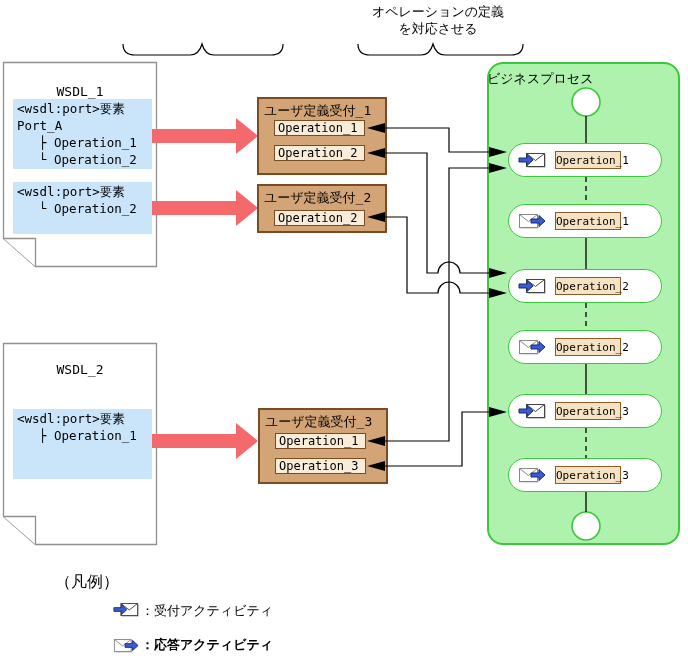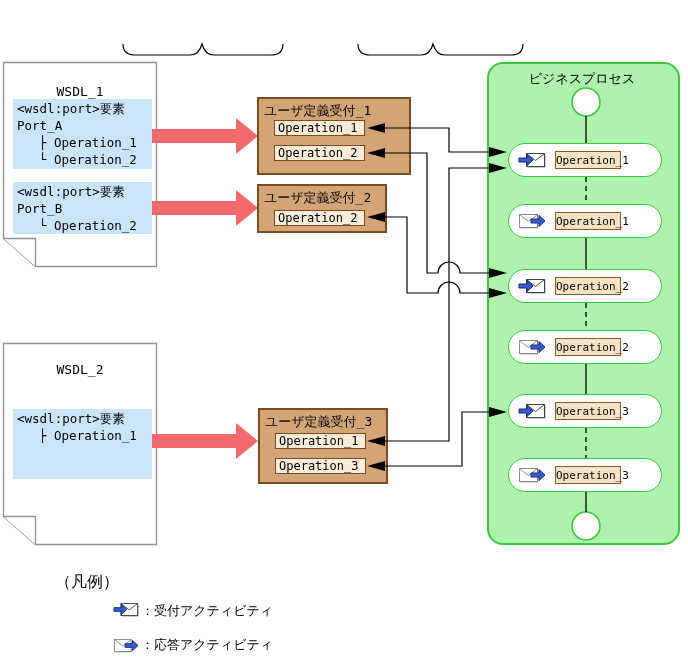--- a/index.html
+++ b/index.html
@@ -17,21 +17,21 @@
   
   .reception{position:absolute;left:257px;width:126px;background:var(--reception-fill,#D2A476);
     border:2px solid var(--reception-border,#7C4B21);}
   .reception .r-title{position:absolute;left:5px;top:3px;font-size:13px;white-space:nowrap;}
   .opbox{position:absolute;left:15px;width:86px;height:14px;background:var(--op-fill,#F9ECD8);
     border:1px solid var(--reception-border,#7C4B21);font-size:12px;line-height:14px;padding-left:3px;}
   
   .bp{position:absolute;left:487px;top:62px;width:193px;height:483px;
     background:var(--process-fill,#AEF2AE);border:2px solid var(--process-border,#3CC83C);
     border-radius:16px;box-sizing:border-box;}
-  .bp-title{position:absolute;left:487px;top:70px;width:190px;text-align:center;font-size:13px;}
+  .bp-title{position:absolute;left:487px;top:70px;width:190px;text-align:left;font-size:13px;}
   .activity{position:absolute;left:508px;width:154px;height:34px;background:#fff;
     border:1.5px solid var(--process-border,#3CC83C);border-radius:17px;box-sizing:border-box;
     display:flex;align-items:center;}
   .act-icon{width:28px;height:20px;margin-left:9px;flex:0 0 auto;}
   .act-label{margin-left:9px;width:66px;height:18px;background:var(--label-fill,#F6E3C3);
     border:1px solid var(--label-border,#8A5A2A);font-size:11px;line-height:17px;text-align:center;
     box-sizing:border-box;white-space:nowrap;}
   
   .legend-title{position:absolute;font-size:16px;}
   .legend-item-label{position:absolute;font-size:13px;white-space:nowrap;text-align:right;}
@@ -69,41 +69,44 @@
     <polyline points="3.5,238.5 35.5,238.5 35.5,266.5" fill="#fff" style="stroke:var(--doc-border,#909090)" stroke-width="1.3"></polyline>
 
     <path d="M3.5,343.5 H156.5 V544.5 H35.5 L3.5,516.5 Z" fill="#fff" style="stroke:var(--doc-border,#909090)" stroke-width="1.3"></path>
     <polyline points="3.5,516.5 35.5,516.5 35.5,544.5" fill="#fff" style="stroke:var(--doc-border,#909090)" stroke-width="1.3"></polyline>
 
     <polygon points="145,129 236,129 236,118 258,136 236,154 236,143 145,143" style="fill:var(--arrow-pink,#F3696C)"></polygon>
     <polygon points="145,201 236,201 236,190 258,208 236,226 236,215 145,215" style="fill:var(--arrow-pink,#F3696C)"></polygon>
     <polygon points="145,434 236,434 236,423 258,441 236,459 236,448 145,448" style="fill:var(--arrow-pink,#F3696C)"></polygon>
   </svg>
 
+  <div class="anno" style="left:352px;top:3px;width:172px;">
+    <div>オペレーションの定義</div>
+    <div>を対応させる</div>
+  </div>
 
   <div class="doc-title" style="left:3px;top:84px;">WSDL_1</div>
   <div class="hl" style="left:13px;top:99px;width:127px;height:69px;">
     <div>&lt;wsdl:port&gt;要素</div>
     <div>Port_A</div>
     <div class="op">├ Operation_1</div>
     <div class="op">└ Operation_2</div>
   </div>
   <div class="hl" style="left:13px;top:182px;width:127px;height:51px;">
     <div>&lt;wsdl:port&gt;要素</div>
-    <div>Port_B</div>
     <div class="op">└ Operation_2</div>
   </div>
 
   <div class="doc-title" style="left:3px;top:362px;">WSDL_2</div>
   <div class="hl" style="left:13px;top:409px;width:127px;height:69px;">
     <div>&lt;wsdl:port&gt;要素</div>
     <div class="op">├ Operation_1</div>
   </div>
 
-  <div class="reception" style="top:97px;height:74px;padding-left:24px;">
+  <div class="reception" style="top:97px;height:74px;">
     <div class="r-title">ユーザ定義受付_1</div>
     <div class="opbox" style="top:21px;">Operation_1</div>
     <div class="opbox" style="top:46px;">Operation_2</div>
   </div>
   <div class="reception" style="top:184px;height:45px;">
     <div class="r-title">ユーザ定義受付_2</div>
     <div class="opbox" style="top:24px;">Operation_2</div>
   </div>
   <div class="reception" style="top:408px;left:258px;height:72px;">
     <div class="r-title">ユーザ定義受付_3</div>
@@ -192,15 +195,15 @@
   </svg>
 
   <div class="legend-title" style="left:55px;top:572px;">（凡例）</div>
   <svg class="legend-icon" style="left:113px;top:600px;" viewBox="0 0 28 20">
       <use href="#icon-receive"></use>
     </svg>
   <div class="legend-item-label" style="left:141px;top:602px;">：受付アクティビティ</div>
   <svg class="legend-icon" style="left:113px;top:636px;" viewBox="0 0 28 20">
       <use href="#icon-reply"></use>
     </svg>
-  <div class="legend-item-label" style="left:141px;top:636px;">：応答アクティビティ</div>
+  <div class="legend-item-label" style="left:141px;top:636px;font-weight:bold;">：応答アクティビティ</div>
 
 </div>
 
 </body></html>

